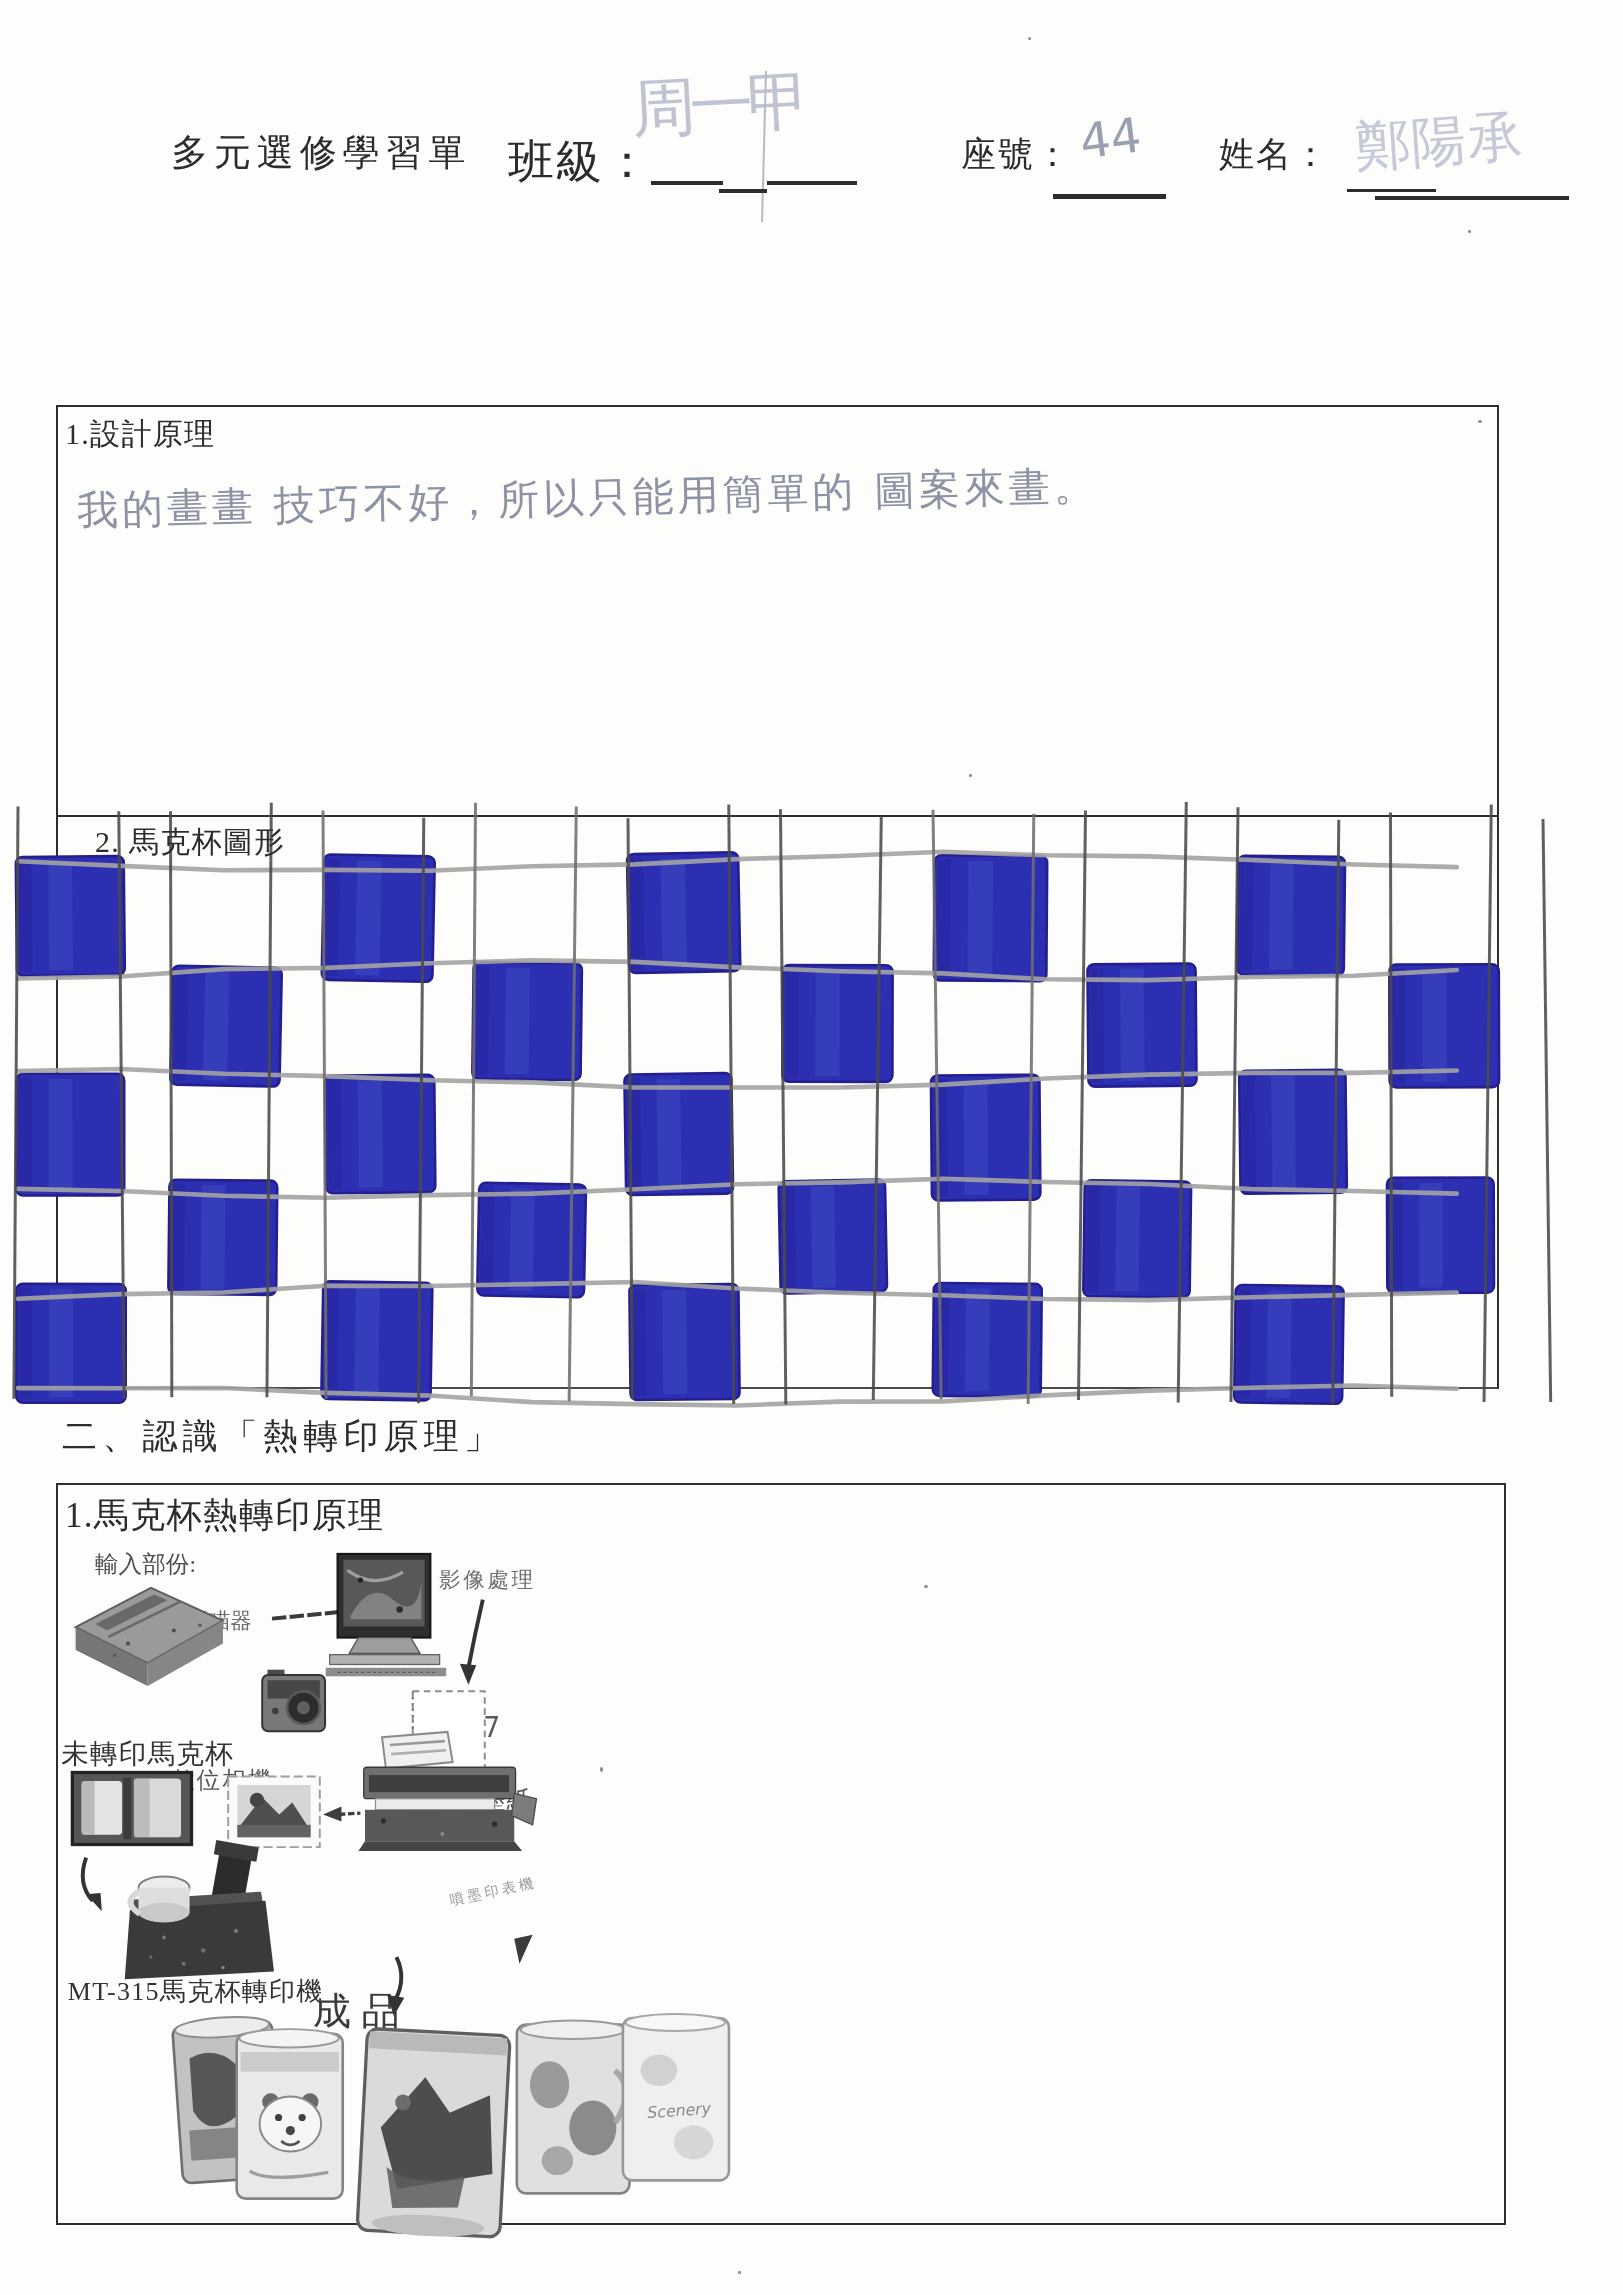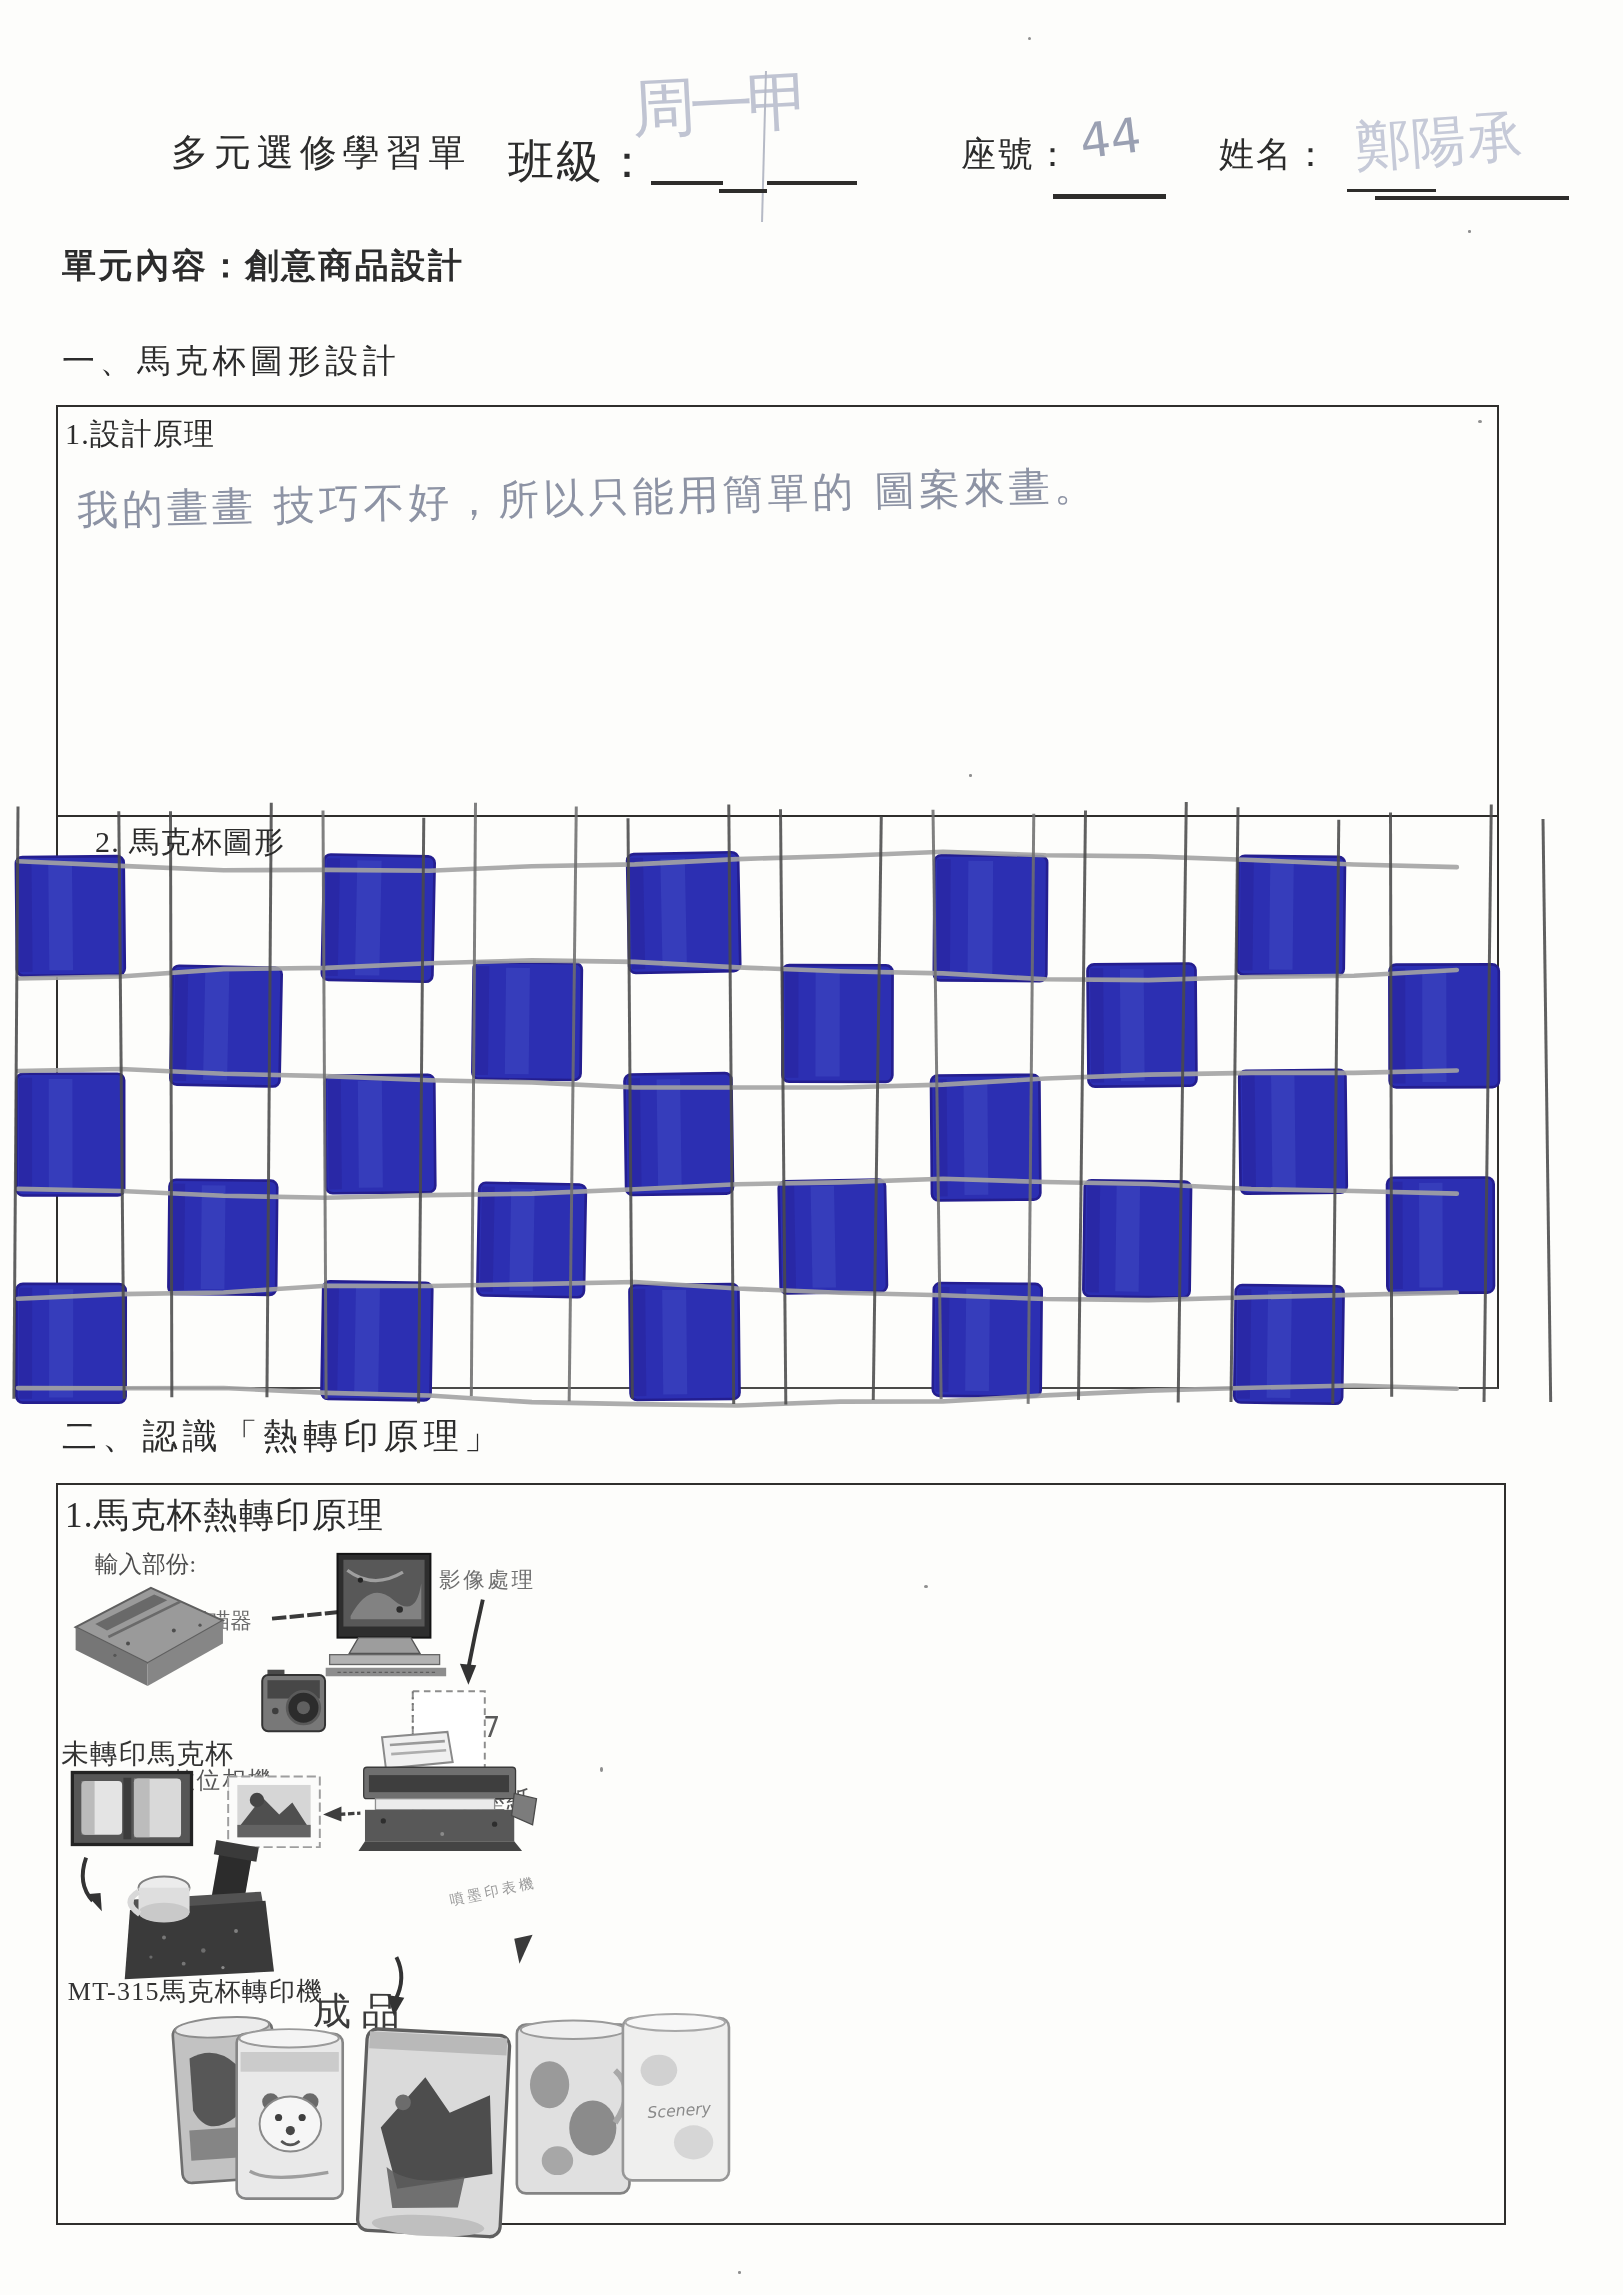--- a/index.html
+++ b/index.html
@@ -30,23 +30,21 @@
 
   <span class="abs lbl" style="left:961px;top:131px;font-size:35px;letter-spacing:2px;font-family:Liberation Mono, monospace;">座號：</span>
   <span class="abs hand" style="left:1080px;top:110px;font-size:48px;color:#9aa0b2;transform:rotate(-7deg);">44</span>
   <div class="uline" style="left:1053px;top:194px;width:113px;height:4.6px;"></div>
 
   <span class="abs lbl" style="left:1219px;top:131px;font-size:35px;letter-spacing:2px;">姓名：</span>
   <span class="abs hand" style="left:1355px;top:105px;font-size:55px;color:#c6cad8;letter-spacing:1.3px;transform:rotate(-4deg);">鄭陽承</span>
   <div class="uline" style="left:1347px;top:189px;width:89px;height:3.3px;"></div>
   <div class="uline" style="left:1375px;top:196px;width:194px;height:3.9px;"></div>
 
-  <span class="abs lbl" style="left:62px;top:243px;font-size:34px;font-weight:600;letter-spacing:2.6px;">單元內容：創意商品設計</span>
-
-  <span class="abs lbl" style="left:62px;top:339px;font-size:33px;letter-spacing:4.6px;">一、馬克杯圖形設計</span>
+
 
   <div class="box" style="left:56px;top:405px;width:1443px;height:412px;border-bottom-width:2.6px;"></div>
   <span class="abs lbl" style="left:65px;top:414px;font-size:30px;letter-spacing:1.3px;">1.設計原理</span>
   <span class="abs hand" style="left:77px;top:471px;font-size:41px;color:#8d93a4;letter-spacing:3.9px;transform:rotate(-1.4deg);">我的畫畫 技巧不好，所以只能用簡單的 圖案來畫。</span>
 
   <div class="box" style="left:56px;top:817px;width:1443px;height:572px;border-top:none;border-bottom:2px solid #4a4a49;"></div>
   <span class="abs lbl" style="left:65px;top:822px;font-size:30px;letter-spacing:1.3px;z-index:3;margin-left:30px;">2. 馬克杯圖形</span>
   <div class="abs" id="grid-host" style="left:18.3px;top:819px;width:1525px;height:579px;z-index:2;"><svg width="1525" height="579" viewBox="0 0 2300 885" preserveAspectRatio="none" style="overflow:visible">
         <g transform="rotate(-0.57 78.92446581976401 148.2151068360472)">
           <rect x="-2.3836894534906605" y="57.38368945349066" width="162.61631054650934" height="181.66283476511308" rx="10" fill="#2c2fb2" stroke="#241e8f" stroke-width="4"></rect>

